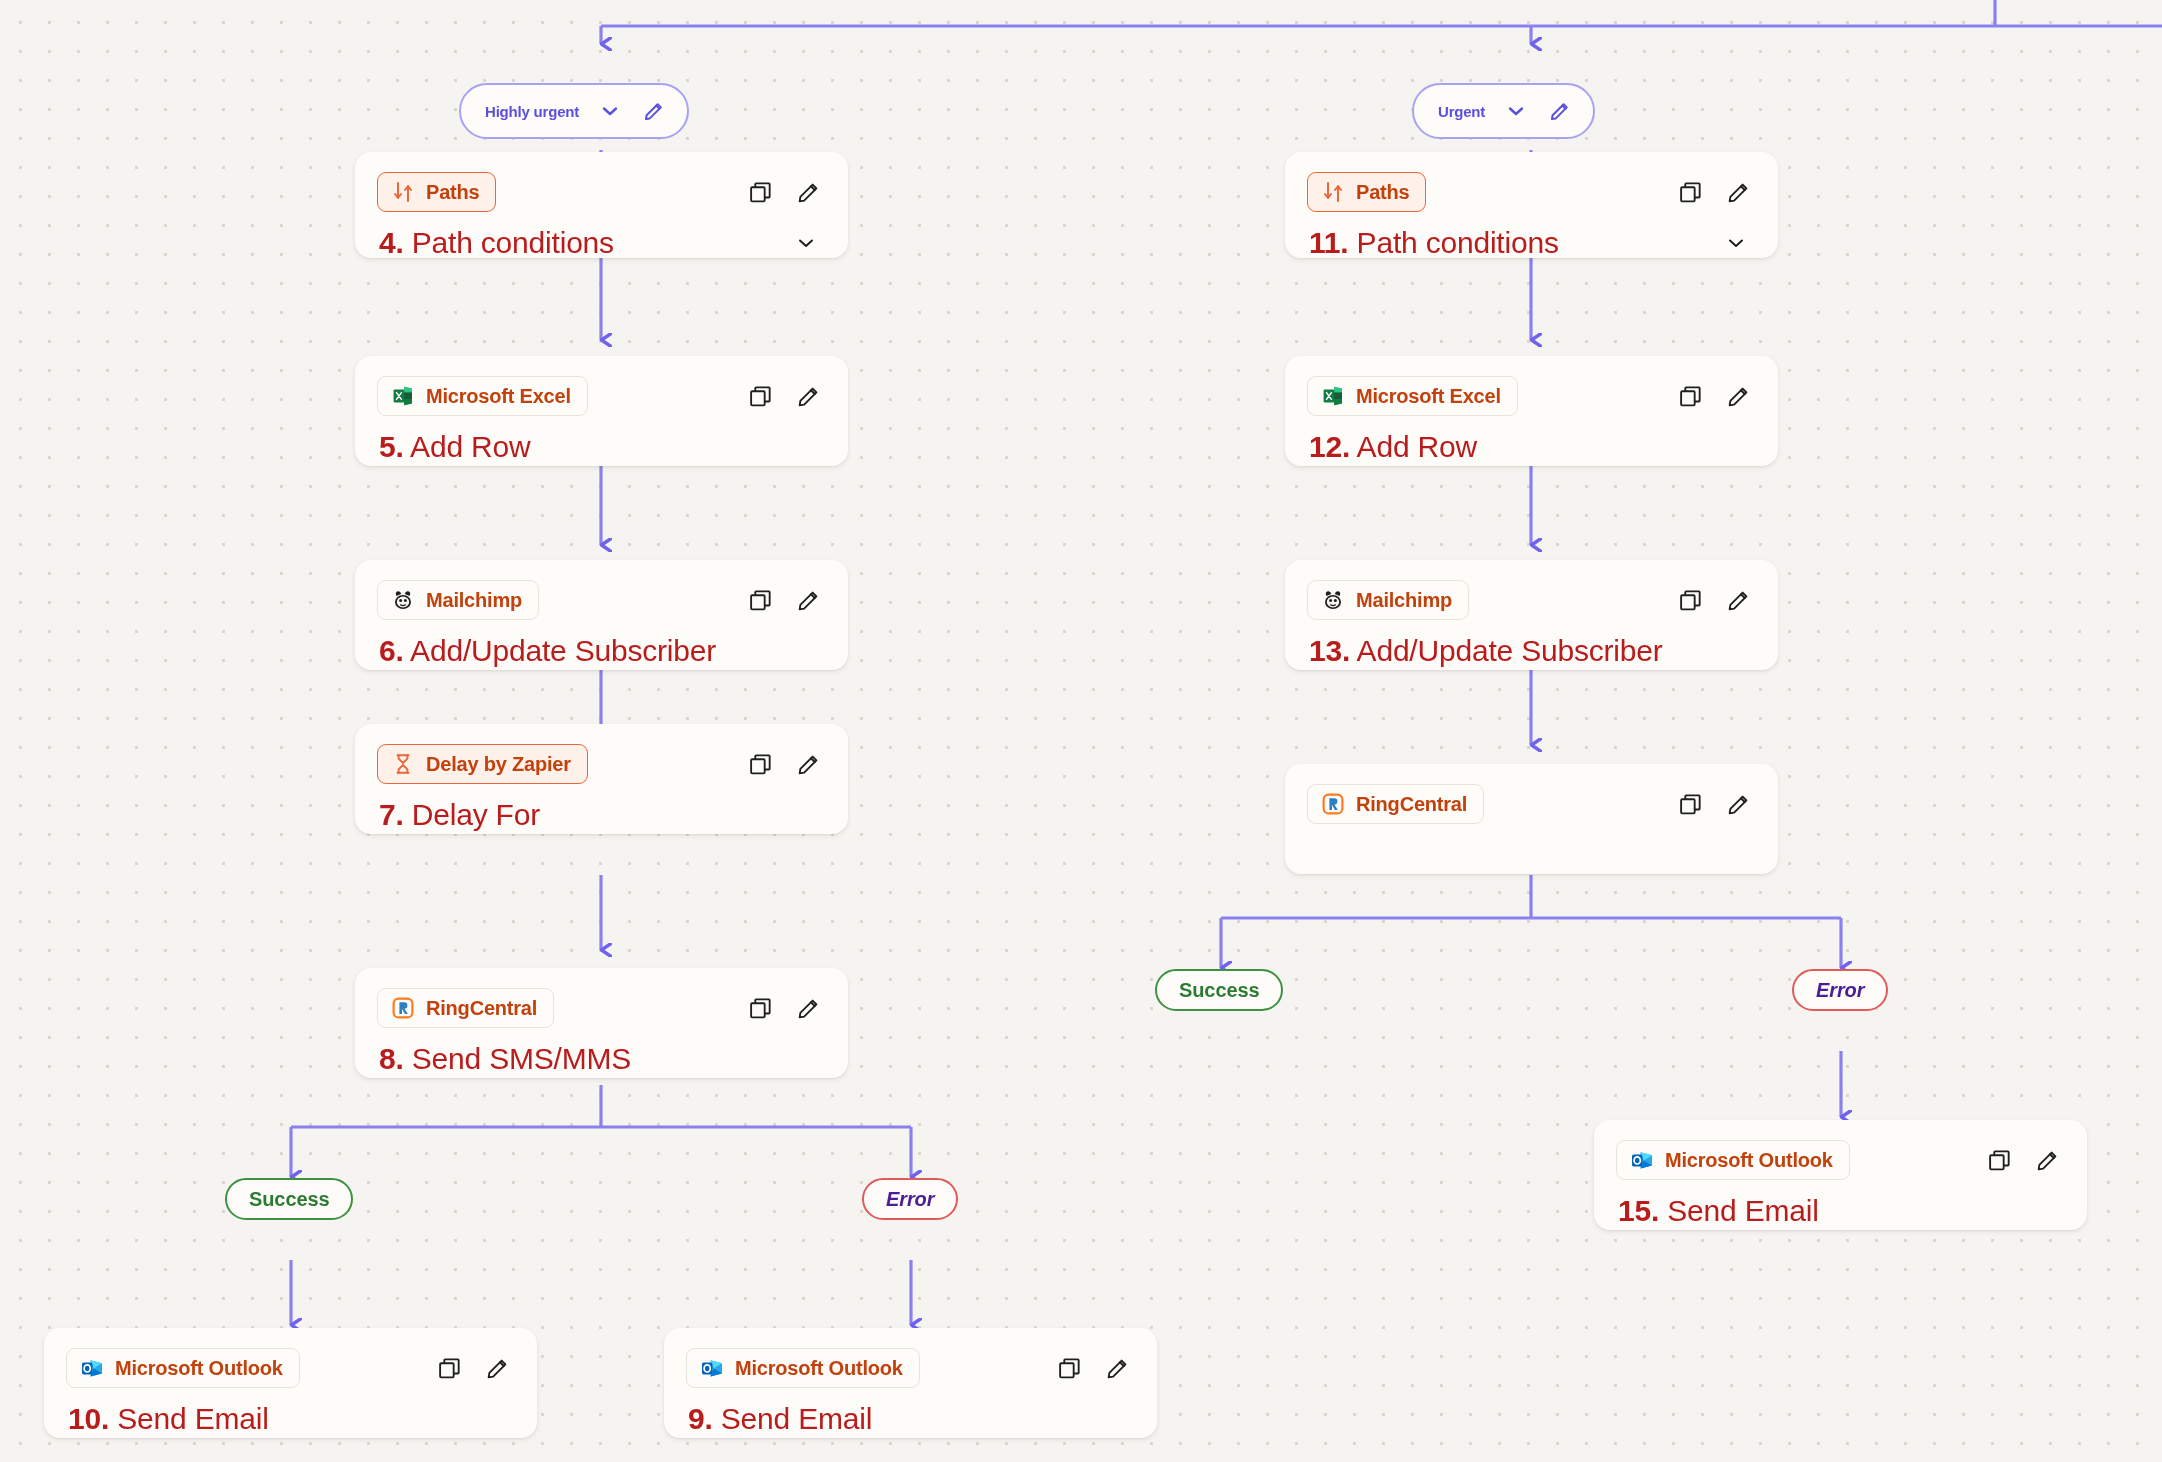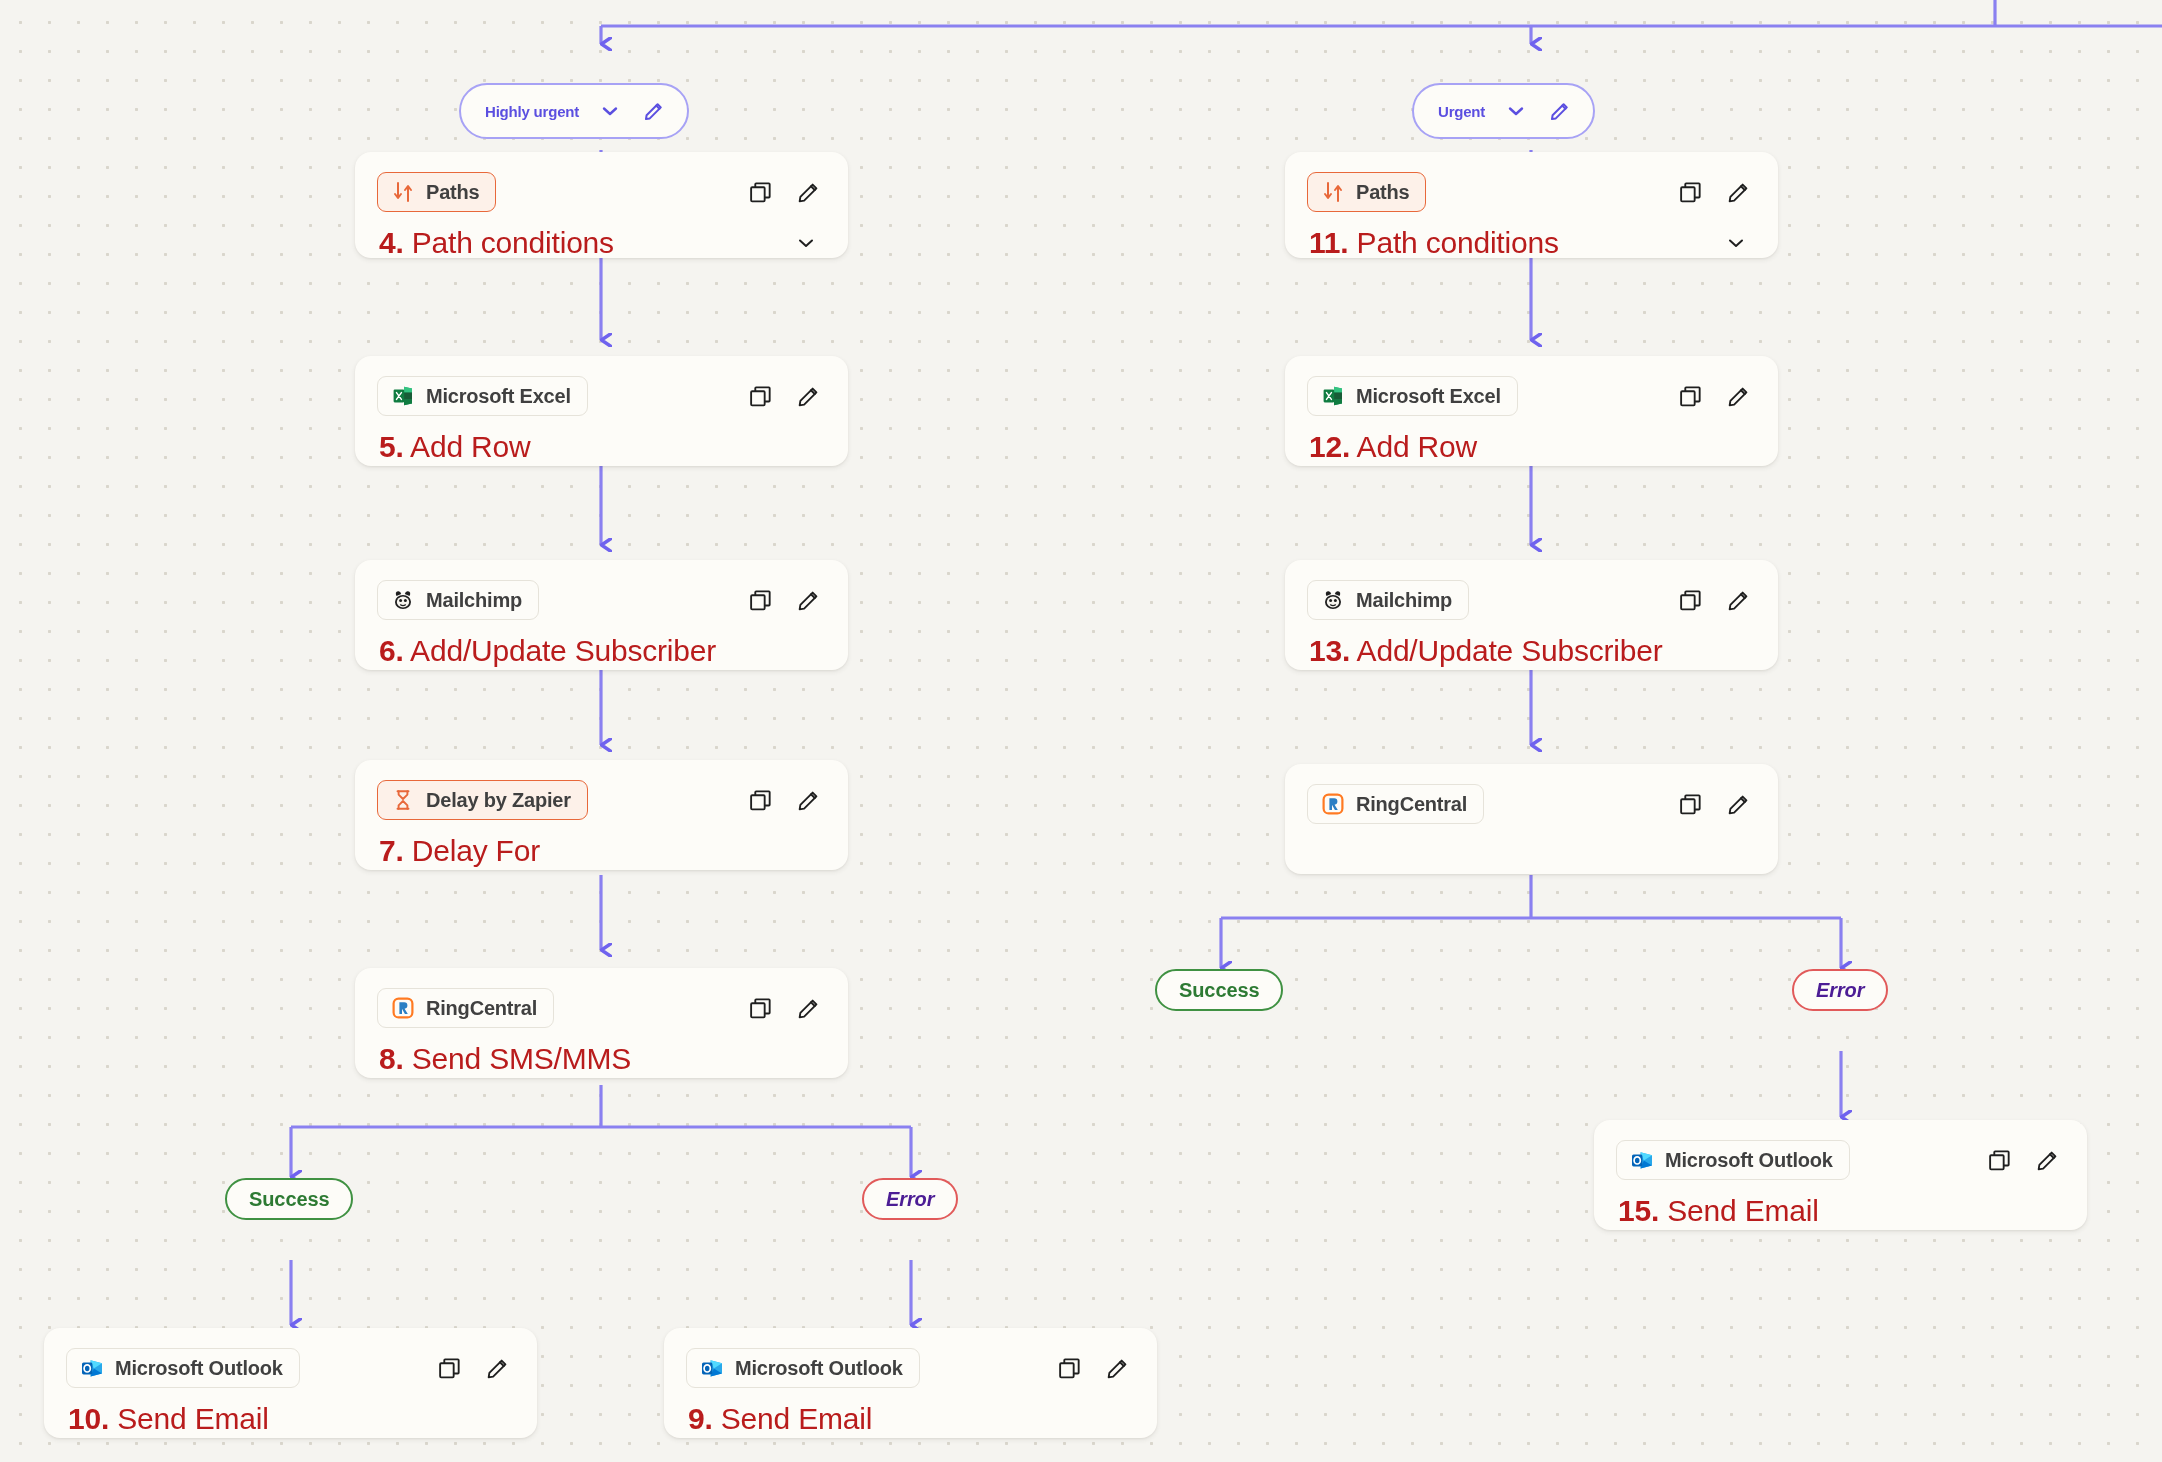--- a/index.html
+++ b/index.html
@@ -37,21 +37,21 @@
   .card-top{
     display:flex;align-items:center;justify-content:space-between;
     padding:20px 22px 0 22px;
   }
   .app-chip{
     display:inline-flex;align-items:center;gap:11px;
     height:40px;padding:0 16px 0 13px;border-radius:9px;box-sizing:border-box;
     background:#fdfcf8;border:1.5px solid #e6e3da;
   }
   .app-chip.accent{background:#fdf1e9;border-color:#e8683a;}
-  .app-chip .chip-name{font-size:20px;font-weight:bold;color:#404040;white-space:nowrap;letter-spacing:-.2px;}
+  .app-chip .chip-name{font-size:20px;font-weight:bold;color:#c2410c;white-space:nowrap;letter-spacing:-.2px;}
   .chip-icon{width:24px;height:24px;flex:0 0 24px;display:block;}
   .card-actions{display:flex;align-items:center;gap:20px;padding-right:4px;}
   .icon-btn{display:flex;align-items:center;justify-content:center;width:28px;height:28px;cursor:pointer;}
   .card-bottom{
     display:flex;align-items:center;justify-content:space-between;
     padding:14px 24px 0 24px;
   }
   .card-title{font-size:30px;color:#b91c1c;letter-spacing:-.2px;white-space:nowrap;}
   .card-title b{font-weight:bold;}
   .chev-wrap{display:flex;align-items:center;justify-content:center;width:28px;height:28px;margin-right:4px;cursor:pointer;}
@@ -243,21 +243,21 @@
               <path d="M14.4 6 L18 9.6"></path>
             </svg>
         </span>
       </div>
     </div>
     <div class="card-bottom">
       <div class="card-title"><b>6.</b> <span>Add/Update Subscriber</span></div>
     </div>
   </div>
 
-  <div class="card" style="left:355px;top:760px;width:493px;height:110px;">
+  <div class="card" style="left:355px;top:724px;width:493px;height:110px;">
     <div class="card-top">
       <div class="app-chip accent">
         <span class="chip-icon">
           <svg width="24" height="24" viewBox="0 0 24 24" fill="none" stroke="#e8683a" stroke-width="1.9" stroke-linecap="round" stroke-linejoin="round">
               <path d="M6.5 3.2 H17.5"></path>
               <path d="M6.5 20.8 H17.5"></path>
               <path d="M7.6 3.2 V6.6 L12 11 L16.4 6.6 V3.2"></path>
               <path d="M7.6 20.8 V17.4 L12 13 L16.4 17.4 V20.8"></path>
             </svg>
         </span>

